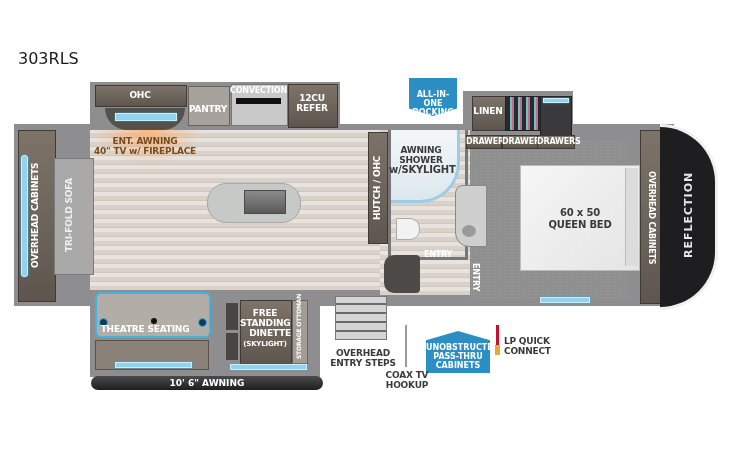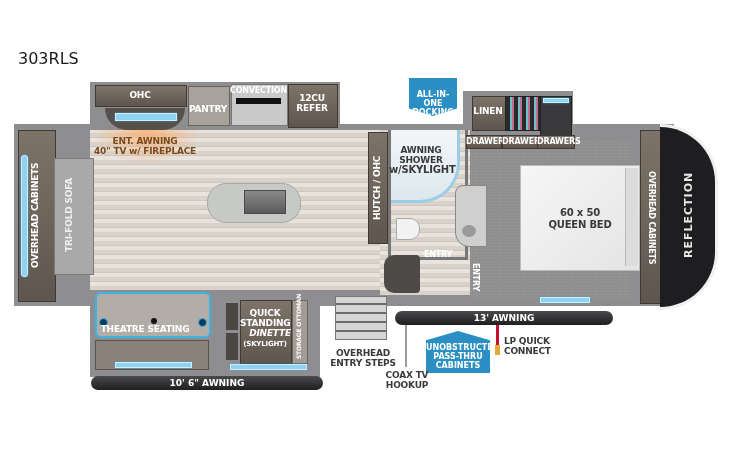--- a/index.html
+++ b/index.html
@@ -109,32 +109,31 @@
 
   <div class="abs" style="left:95px;top:292px;width:112px;height:42px;background:#b2ada6;border:2px solid #3eb4e6;border-radius:6px;"></div>
   <div class="abs" style="left:99px;top:318px;width:7px;height:7px;background:#0a3c57;border:1px solid #3eb4e6;border-radius:50%;"></div>
   <div class="abs" style="left:151px;top:318px;width:6px;height:6px;background:#111;border-radius:50%;"></div>
   <div class="abs" style="left:198px;top:318px;width:7px;height:7px;background:#0a3c57;border:1px solid #3eb4e6;border-radius:50%;"></div>
   <div class="lbl" style="left:89px;top:324px;width:112px;">THEATRE SEATING</div>
   <div class="abs" style="left:95px;top:340px;width:112px;height:28px;background:#8a8178;border:1px solid #5a524a;"></div>
   <div class="abs glow" style="left:115px;top:362px;width:75px;height:4px;"></div>
 
   <div class="abs cab" style="left:240px;top:300px;width:50px;height:62px;"></div>
-  <div class="lbl" style="left:240px;top:308px;width:50px;">QUICK</div>
+  <div class="lbl" style="left:240px;top:308px;width:50px;">FREE</div>
   <div class="lbl" style="left:240px;top:318px;width:50px;">STANDING</div>
-  <div class="lbl" style="left:245px;top:328px;width:50px;font-style:italic;">DINETTE</div>
+  <div class="lbl" style="left:245px;top:328px;width:50px;">DINETTE</div>
   <div class="lbl" style="left:238px;top:339px;width:54px;font-size:7px;">(SKYLIGHT)</div>
   <div class="abs" style="left:226px;top:302px;width:12px;height:58px;background:repeating-linear-gradient(0deg,#4a4643 0 27px,#8f8f8f 27px 30px);"></div>
   <div class="abs" style="left:292px;top:300px;width:14px;height:62px;background:#a39c94;border:1px solid #6a645e;"></div>
   <div class="lbl vert-up" style="left:294px;top:303px;height:56px;font-size:6px;">STORAGE OTTOMAN</div>
   <div class="abs glow" style="left:230px;top:364px;width:75px;height:4px;"></div>
 
   <div class="abs" style="left:335px;top:296px;width:50px;height:42px;background:repeating-linear-gradient(0deg,#d5d5d5 0 7px,#6a6a6a 7px 9px);border:1px solid #777;"></div>
 
-  <div class="abs awning" style="left:395px;top:311px;width:218px;height:14px;line-height:14px;"><span>13' AWNING</span></div>
   <div class="abs awning" style="left:91px;top:376px;width:232px;height:14px;line-height:14px;"><span>10' 6" AWNING</span></div>
 
   <div class="abs" style="left:405px;top:325px;width:2px;height:42px;background:#9a9a9a;"></div>
 
   <div class="abs" style="left:496px;top:325px;width:3px;height:20px;background:#c8102e;"></div>
   <div class="abs" style="left:495px;top:345px;width:5px;height:10px;background:#e2a83a;"></div>
 
   <div class="abs callout" style="left:409px;top:78px;width:48px;height:38px;clip-path:polygon(0 0,100% 0,100% 80%,50% 100%,0 80%);padding-top:12px;box-sizing:border-box;">
     <div>ALL-IN-ONE</div>
     <div>DOCKING</div>

